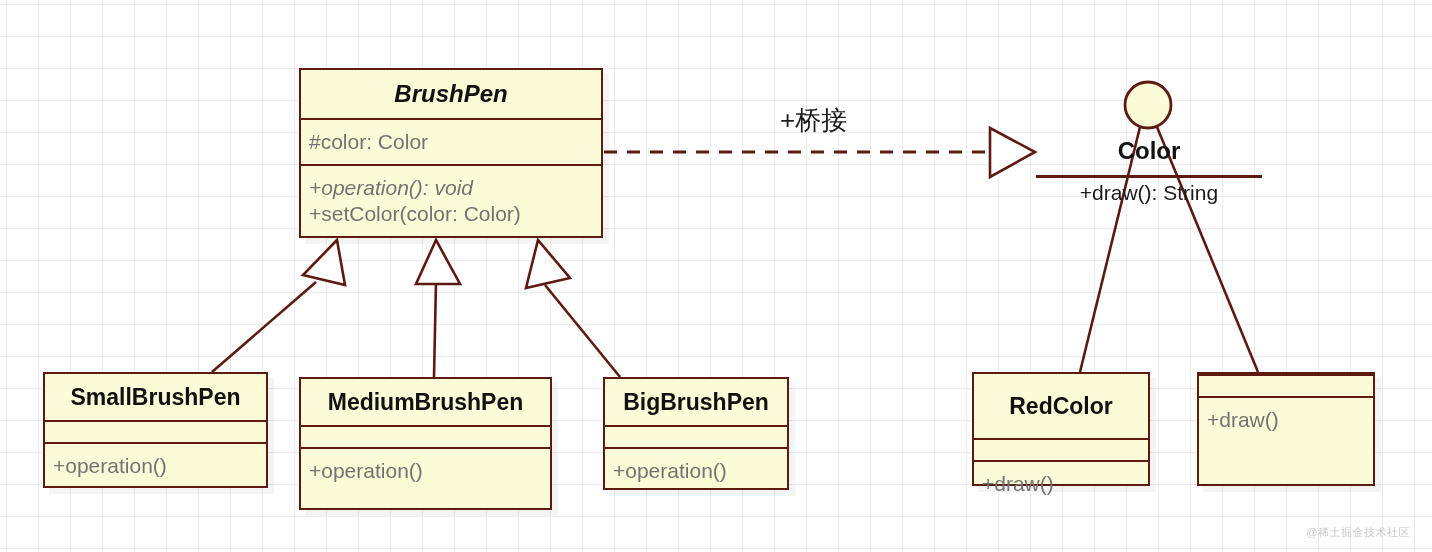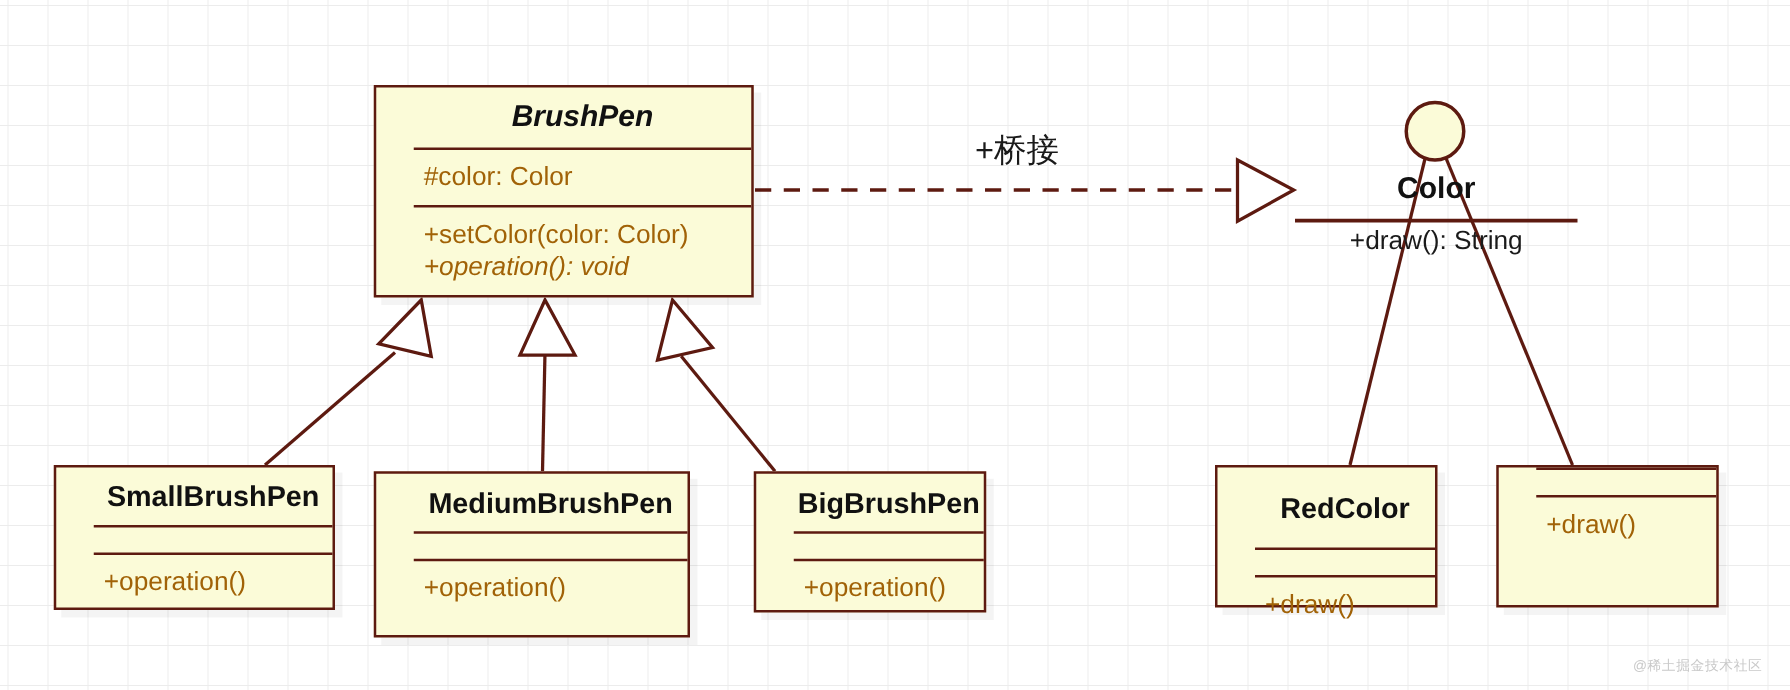--- a/index.html
+++ b/index.html
@@ -28,41 +28,40 @@
     height: 552px;
     pointer-events: none;
   }
   
   .uml-class {
     position: absolute;
     box-sizing: border-box;
     border: 2px solid #5d1a10;
     background: #fbfbd8;
     box-shadow: 6px 6px 0 0 rgba(0,0,0,0.045);
-    padding-left: 30px;
   }
   .uml-name {
     box-sizing: border-box;
     text-align: center;
     font-weight: bold;
     color: #111111;
     white-space: nowrap;
     display: flex;
     align-items: center;
     justify-content: center;
   }
   .uml-sep {
     height: 2px;
     background: #5d1a10;
     width: 100%;
   }
   .uml-compartment {
     box-sizing: border-box;
     padding: 2px 8px;
-    color: #a16207;
+    color: #737373;
     white-space: nowrap;
     display: flex;
     flex-direction: column;
     justify-content: center;
   }
   .uml-compartment.empty { padding: 0; }
   .uml-line { line-height: 1.22; }
 
   
   #brushpen {
@@ -188,22 +187,22 @@
   </svg>
 
   <div class="uml-class" id="brushpen">
     <div class="uml-name">BrushPen</div>
     <div class="uml-sep"></div>
     <div class="uml-compartment attrs">
       <div class="uml-line">#color: Color</div>
     </div>
     <div class="uml-sep"></div>
     <div class="uml-compartment ops">
+      <div class="uml-line italic">+operation(): void</div>
       <div class="uml-line">+setColor(color: Color)</div>
-      <div class="uml-line italic">+operation(): void</div>
     </div>
   </div>
 
   <div class="uml-class pen-box" id="smallbrushpen">
     <div class="uml-name">SmallBrushPen</div>
     <div class="uml-sep"></div>
     <div class="uml-compartment attrs empty"></div>
     <div class="uml-sep"></div>
     <div class="uml-compartment ops">
       <div class="uml-line">+operation()</div>

